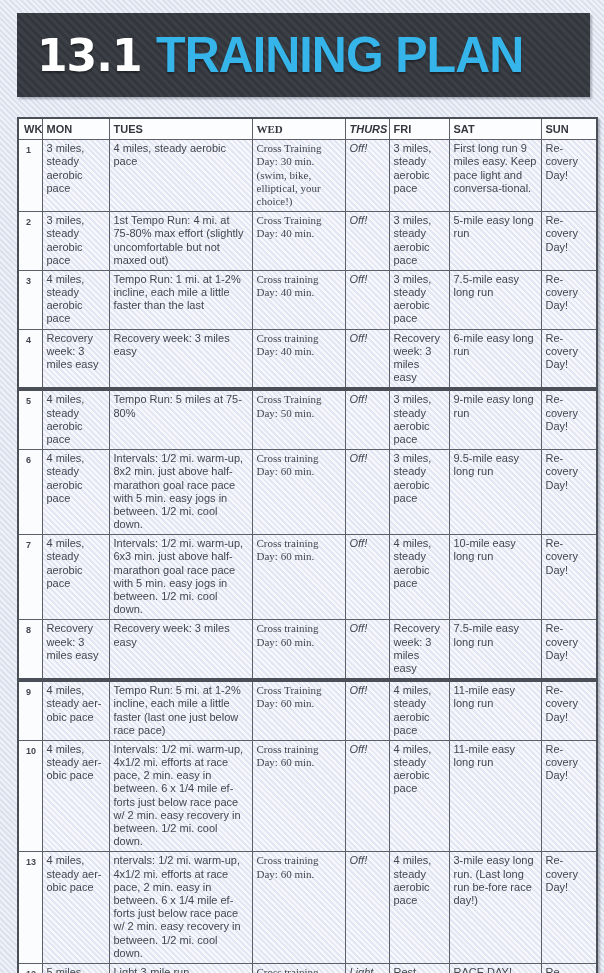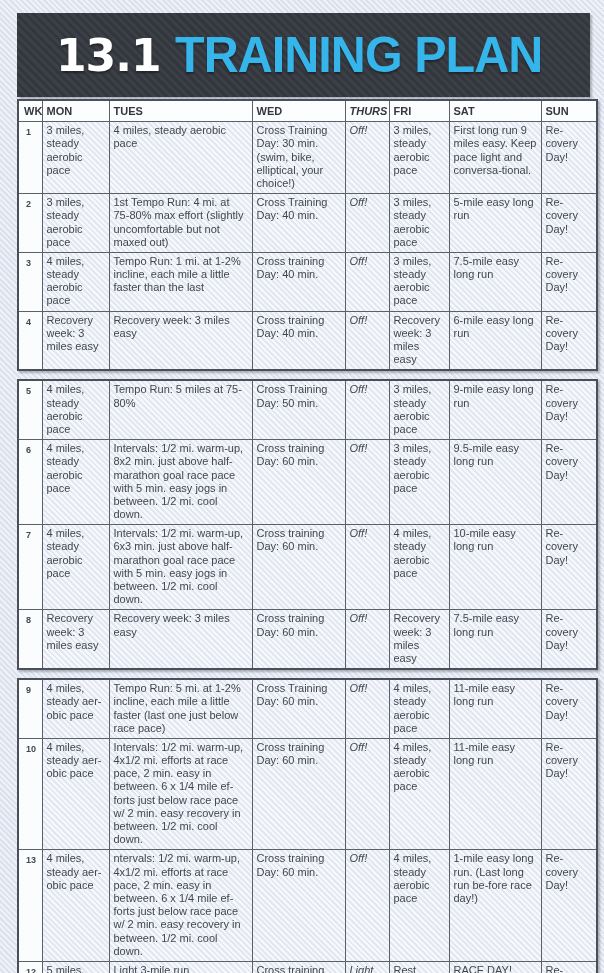--- a/index.html
+++ b/index.html
@@ -7,59 +7,59 @@
   body {
     width:604px; height:973px; overflow:hidden;
     font-family:"Liberation Sans", sans-serif;
     background: repeating-linear-gradient(45deg, #eef1f7 0px, #eef1f7 2px, #dce1ee 2px, #dce1ee 4px);
   }
   .page { padding:13px 14px 0 17px; }
 
   .banner {
     width:573px; height:84px;
     background: repeating-linear-gradient(45deg, #3b3f46 0px, #3b3f46 3px, #33373d 3px, #33373d 6px);
-    display:flex; align-items:center; padding-left:39px; margin-bottom:2px;
+    display:flex; align-items:center; padding-left:20px; margin-bottom:20px;
     box-shadow: 2px 2px 2px rgba(60,65,80,0.35);
     white-space:nowrap;
   }
   .banner-number {
     font-family:"DejaVu Sans", sans-serif;
     color:#ffffff; font-weight:bold; font-size:44px; letter-spacing:-1px;
     text-shadow: 0 2px 2px rgba(0,0,0,0.4);
   }
   .banner-title {
     color:#35b5ea; font-weight:bold; font-size:50px; letter-spacing:-1px;
     margin-left:14px; transform:scaleX(0.97); transform-origin:left center;
     text-shadow: 0 2px 2px rgba(0,0,0,0.4);
   }
 
   table.plan {
     width:573px; table-layout:fixed; border-collapse:collapse;
-    border:2px solid #4b5058; margin-bottom:8px;
+    border:2px solid #4b5058; 
     background: repeating-linear-gradient(45deg, #f6f8fb 0px, #f6f8fb 2px, #e2e7f3 2px, #e2e7f3 4px);
     box-shadow: 2px 2px 2px rgba(60,65,80,0.35);
   }
   th, td {
     border:1px solid #5b6069; vertical-align:top;
     font-size:11px; line-height:1.2; color:#42474f;
     padding:2px 4px 3px 4px; text-align:left;
     word-wrap:break-word;
   }
   th {
     background:#fcfdff; color:#34383e; font-weight:bold;
     height:20px; padding-top:4px; white-space:nowrap; overflow:hidden;
   }
   td.col-wk {
     background:#fbfcfe; font-size:9px; font-weight:bold; padding-top:5px; padding-left:7px;
   }
   th.col-wk { padding-left:5px; }
   .col-wk    { width:24px; }
   .col-mon   { width:67px; }
   .col-tues  { width:143px; }
-  .col-wed   { width:93px; }
+  .col-wed   { width:93px;font-family:Liberation Serif, serif; }
   .col-thurs { width:44px;font-style:italic; }
   .col-fri   { width:60px; }
   .col-sat   { width:92px; }
   .col-sun   { width:56px; }
 </style>
 </head>
 <body>
 
 <div class="page">
 
@@ -192,21 +192,21 @@
           <td class="col-sat">11-mile easy long run</td>
           <td class="col-sun">Re-covery Day!</td>
         </tr>
         <tr>
           <td class="col-wk">13</td>
           <td class="col-mon">4 miles, steady aer-obic pace</td>
           <td class="col-tues">ntervals: 1/2 mi. warm-up, 4x1/2 mi. efforts at race pace, 2 min. easy in between. 6 x 1/4 mile ef-forts just below race pace w/ 2 min. easy recovery in between. 1/2 mi. cool down.</td>
           <td class="col-wed">Cross training Day: 60 min.</td>
           <td class="col-thurs">Off!</td>
           <td class="col-fri">4 miles, steady aerobic pace</td>
-          <td class="col-sat">1-mile easy long run. (Last long run be-fore race day!)</td>
+          <td class="col-sat">3-mile easy long run. (Last long run be-fore race day!)</td>
           <td class="col-sun">Re-covery Day!</td>
         </tr>
         <tr>
           <td class="col-wk">12</td>
           <td class="col-mon">5 miles, steady aer-obic pace</td>
           <td class="col-tues">Light 3-mile run</td>
           <td class="col-wed">Cross training Day: 30 min. (swim, bike, el-liptical, etc.)</td>
           <td class="col-thurs">Light 3-mile run</td>
           <td class="col-fri">Rest those legs!</td>
           <td class="col-sat">RACE DAY! (Remember hard work pays off!)</td>

